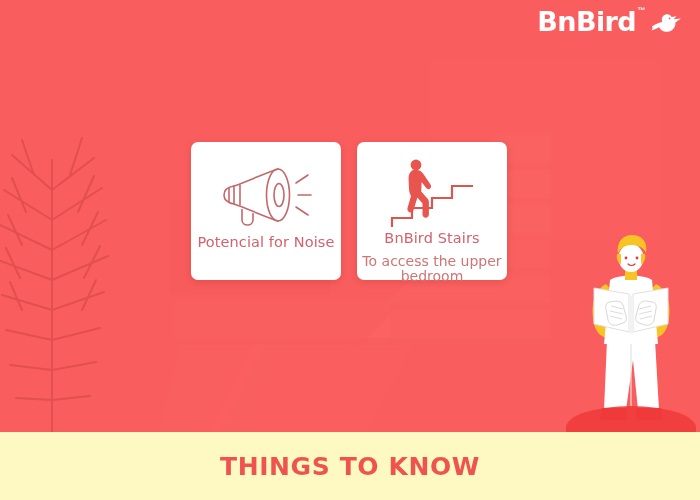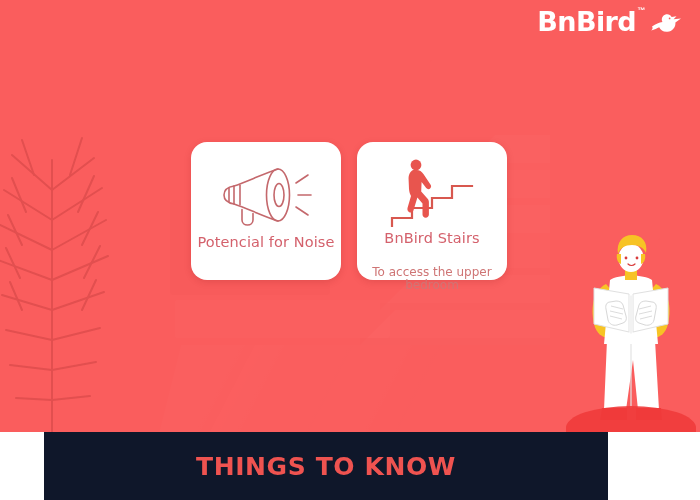--- a/index.html
+++ b/index.html
@@ -112,21 +112,21 @@
   #cards {
     position: absolute;
     left: 191px; top: 142px;
     display: flex;
     gap: 16px;
   }
   .card {
     width: 150px;
     height: 138px;
     background: #ffffff;
-    border-radius: 16px;
+    border-radius: 7px;
     box-shadow: 0 2px 7px rgba(140, 20, 20, 0.18);
     display: flex;
     flex-direction: column;
     align-items: center;
     justify-content: flex-start;
     padding-top: 14px;
     box-sizing: border-box;
     position: relative;
   }
   .card .icon-wrap {
@@ -137,22 +137,22 @@
   }
   .card .card-title {
     font-size: 14.5px;
     color: #d4616c;
     font-family: "DejaVu Sans", sans-serif;
     letter-spacing: 0.1px;
     text-align: center;
     line-height: 1.15;
   }
   .card .card-sub {
-    margin-top: 19px;
-    font-size: 12px;
+    margin-top: 7px;
+    font-size: 14px;
     color: #cf7575;
     font-family: "DejaVu Sans", sans-serif;
     text-align: center;
     line-height: 1.1;
   }
 
   
   #reader {
     position: absolute;
     right: 4px;
@@ -166,27 +166,26 @@
     width: 130px; height: 26px;
     background: #ef3b3b;
     border-radius: 60% 60% 0 0 / 100% 100% 0 0;
     opacity: .9;
   }
 
   
   #footer {
     position: absolute;
     left: 0; top: 432px;
-    width: 564px;
+    width: 700px;
     height: 68px;
-    background: #0f172a;
+    background: #fef9c3;
     display: flex;
     align-items: center;
     justify-content: center;
-    margin-left: 44px;
   }
   #footer .caption {
     font-size: 25px;
     font-weight: 700;
     color: #ef5350;
     letter-spacing: 0.6px;
     font-family: "DejaVu Sans", sans-serif;
   }
 </style>
 </head>

